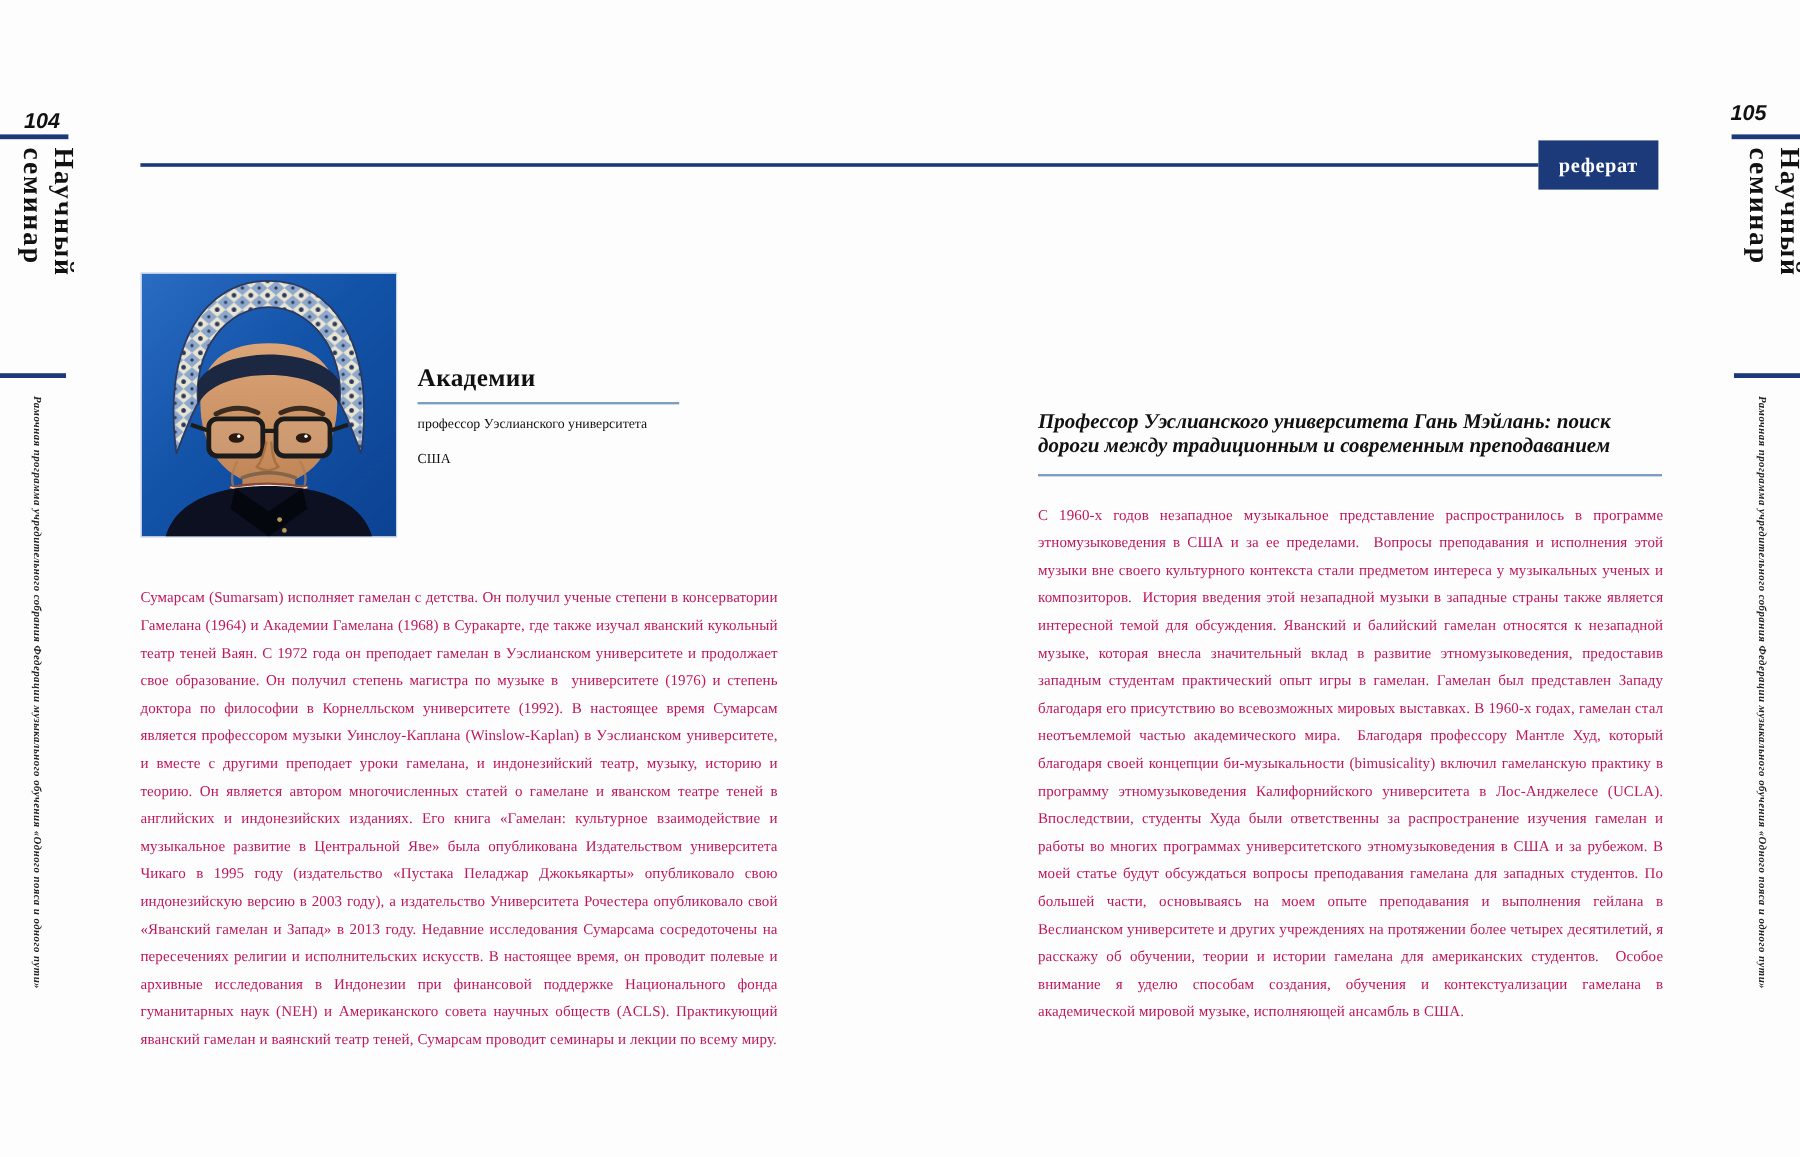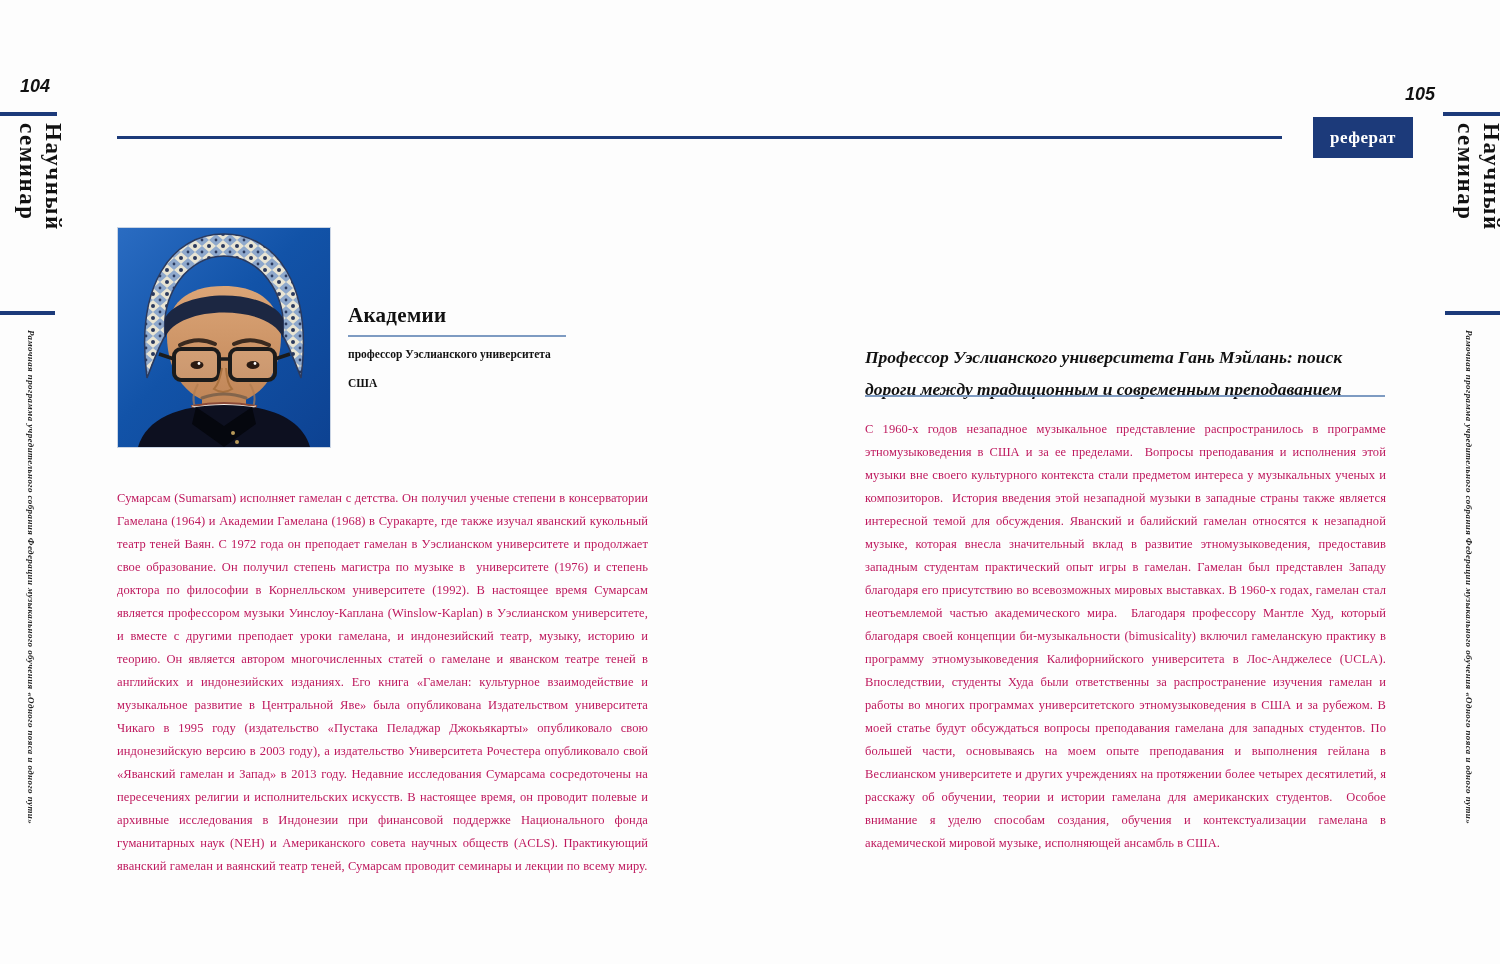--- a/index.html
+++ b/index.html
@@ -18,39 +18,39 @@
   .vheader{
     writing-mode:vertical-rl;
     font-weight:bold;font-size:23px;letter-spacing:1.5px;color:#111;
     font-family:"Liberation Serif", serif;
   }
   .vcaption{
     writing-mode:vertical-rl;
     font-weight:bold;font-style:italic;font-size:9px;letter-spacing:0.4px;color:#222;
   }
   .speaker-name{font-weight:bold;font-size:21px;color:#111;letter-spacing:0.3px;}
-  .speaker-aff{font-weight:bold;font-size:11.5px;line-height:14px;color:#111;text-align:center;}
+  .speaker-aff{font-weight:normal;font-size:11.5px;line-height:14px;color:#111;text-align:center;}
   .body-text{
     font-size:12.5px;line-height:23px;text-align:justify;
     white-space:pre-wrap;color:#be185d;letter-spacing:0.1px;
   }
   .tag-box{
     background:#1c3a7a;color:#ffffff;
     display:flex;align-items:center;justify-content:center;
     font-weight:bold;font-size:17px;letter-spacing:0.5px;
   }
   .article-title{
-    font-weight:bold;font-style:italic;font-size:17.5px;line-height:32px;color:#111;
+    font-weight:bold;font-style:italic;font-size:17.5px;line-height:20px;color:#111;
   }
   .photo-frame{border:1px solid #c9d4e4;box-sizing:border-box;}
 </style>
 </head>
 <body>
 
-<div class="abs pagenum" style="left:20px;top:76px;">104</div>
+<div class="abs pagenum" style="left:20px;top:91px;">104</div>
 
 <div class="abs rule-navy" style="left:0;top:112px;width:57px;height:4px;"></div>
 
 <div class="abs vheader" style="left:14px;top:123px;height:200px;">Научный семинар</div>
 
 <div class="abs rule-navy" style="left:0;top:311px;width:55px;height:4px;"></div>
 
 <div class="abs vcaption" style="left:26px;top:330px;height:540px;">Рамочная программа учредительного собрания Федерации музыкального обучения «Одного пояса и одного пути»</div>
 
 <div class="abs rule-navy" style="left:117px;top:136px;width:1165px;height:3px;"></div>
@@ -117,23 +117,23 @@
   </svg>
 </div>
 
 <div class="abs speaker-name" style="left:348px;top:303px;">Академии</div>
 <div class="abs rule-steel" style="left:348px;top:335px;width:218px;height:2px;"></div>
 <div class="abs speaker-aff" style="left:348px;top:347px;">профессор Уэслианского университета</div>
 <div class="abs speaker-aff" style="left:348px;top:376px;">США</div>
 
 <div class="abs body-text" style="left:117px;top:487px;width:531px;">Сумарсам (Sumarsam) исполняет гамелан с детства. Он получил ученые степени в консерватории Гамелана (1964) и Академии Гамелана (1968) в Суракарте, где также изучал яванский кукольный театр теней Ваян. С 1972 года он преподает гамелан в Уэслианском университете и продолжает свое образование. Он получил степень магистра по музыке в  университете (1976) и степень доктора по философии в Корнелльском университете (1992). В настоящее время Сумарсам является профессором музыки Уинслоу-Каплана (Winslow-Kaplan) в Уэслианском университете,  и вместе с другими преподает уроки гамелана, и индонезийский театр, музыку, историю и теорию. Он является автором многочисленных статей о гамелане и яванском театре теней в английских и индонезийских изданиях. Его книга «Гамелан: культурное взаимодействие и музыкальное развитие в Центральной Яве» была опубликована Издательством университета Чикаго в 1995 году (издательство «Пустака Пеладжар Джокьякарты» опубликовало свою индонезийскую версию в 2003 году), а издательство Университета Рочестера опубликовало свой «Яванский гамелан и Запад» в 2013 году. Недавние исследования Сумарсама сосредоточены на пересечениях религии и исполнительских искусств. В настоящее время, он проводит полевые и архивные исследования в Индонезии при финансовой поддержке Национального фонда гуманитарных наук (NEH) и Американского совета научных обществ (ACLS). Практикующий яванский гамелан и ваянский театр теней, Сумарсам проводит семинары и лекции по всему миру.</div>
 
-<div class="abs tag-box" style="left:1313px;top:117px;width:100px;height:41px;text-align:right;">реферат</div>
+<div class="abs tag-box" style="left:1282px;top:117px;width:100px;height:41px;text-align:right;">реферат</div>
 
-<div class="abs pagenum" style="left:1405px;top:84px;">105</div>
+<div class="abs pagenum" style="left:1442px;top:84px;">105</div>
 
 <div class="abs rule-navy" style="left:1443px;top:112px;width:57px;height:4px;"></div>
 
 <div class="abs vheader" style="left:1452px;top:123px;height:200px;">Научный семинар</div>
 
 <div class="abs rule-navy" style="left:1445px;top:311px;width:55px;height:4px;"></div>
 
 <div class="abs vcaption" style="left:1464px;top:330px;height:540px;">Рамочная программа учредительного собрания Федерации музыкального обучения «Одного пояса и одного пути»</div>
 
 <div class="abs article-title" style="left:865px;top:341px;width:524px;">Профессор Уэслианского университета Гань Мэйлань: поиск дороги между традиционным и современным преподаванием</div>

